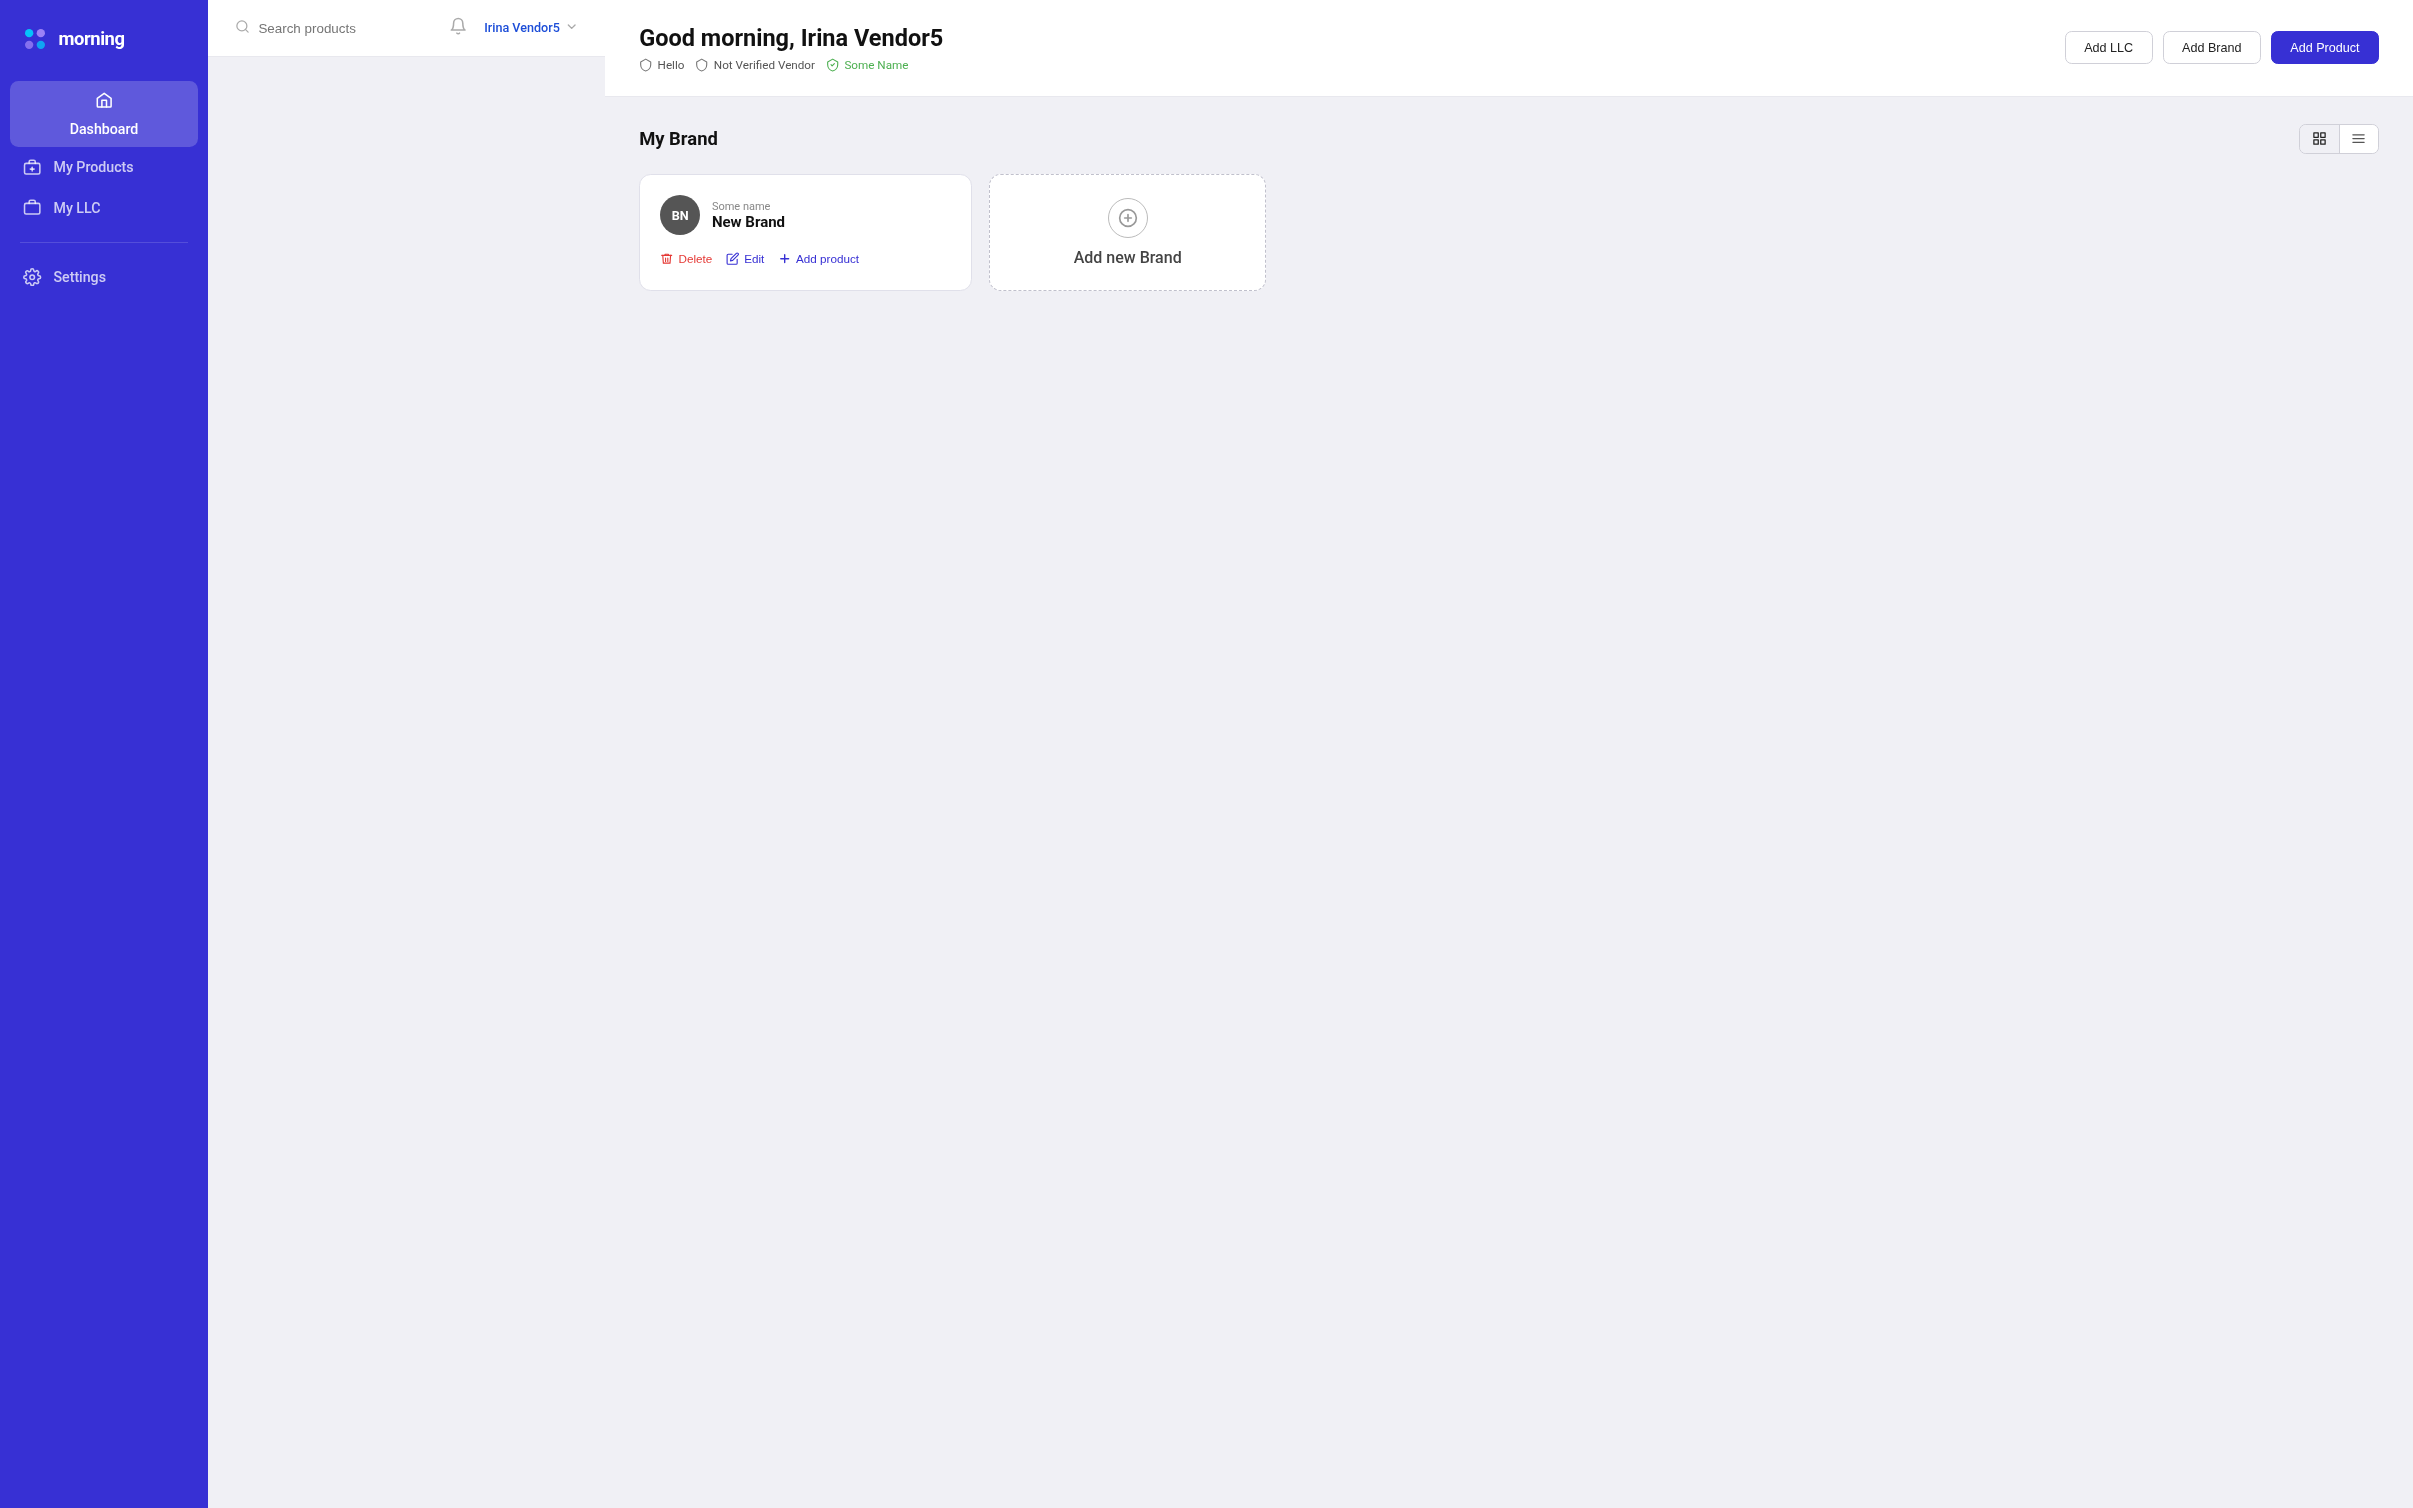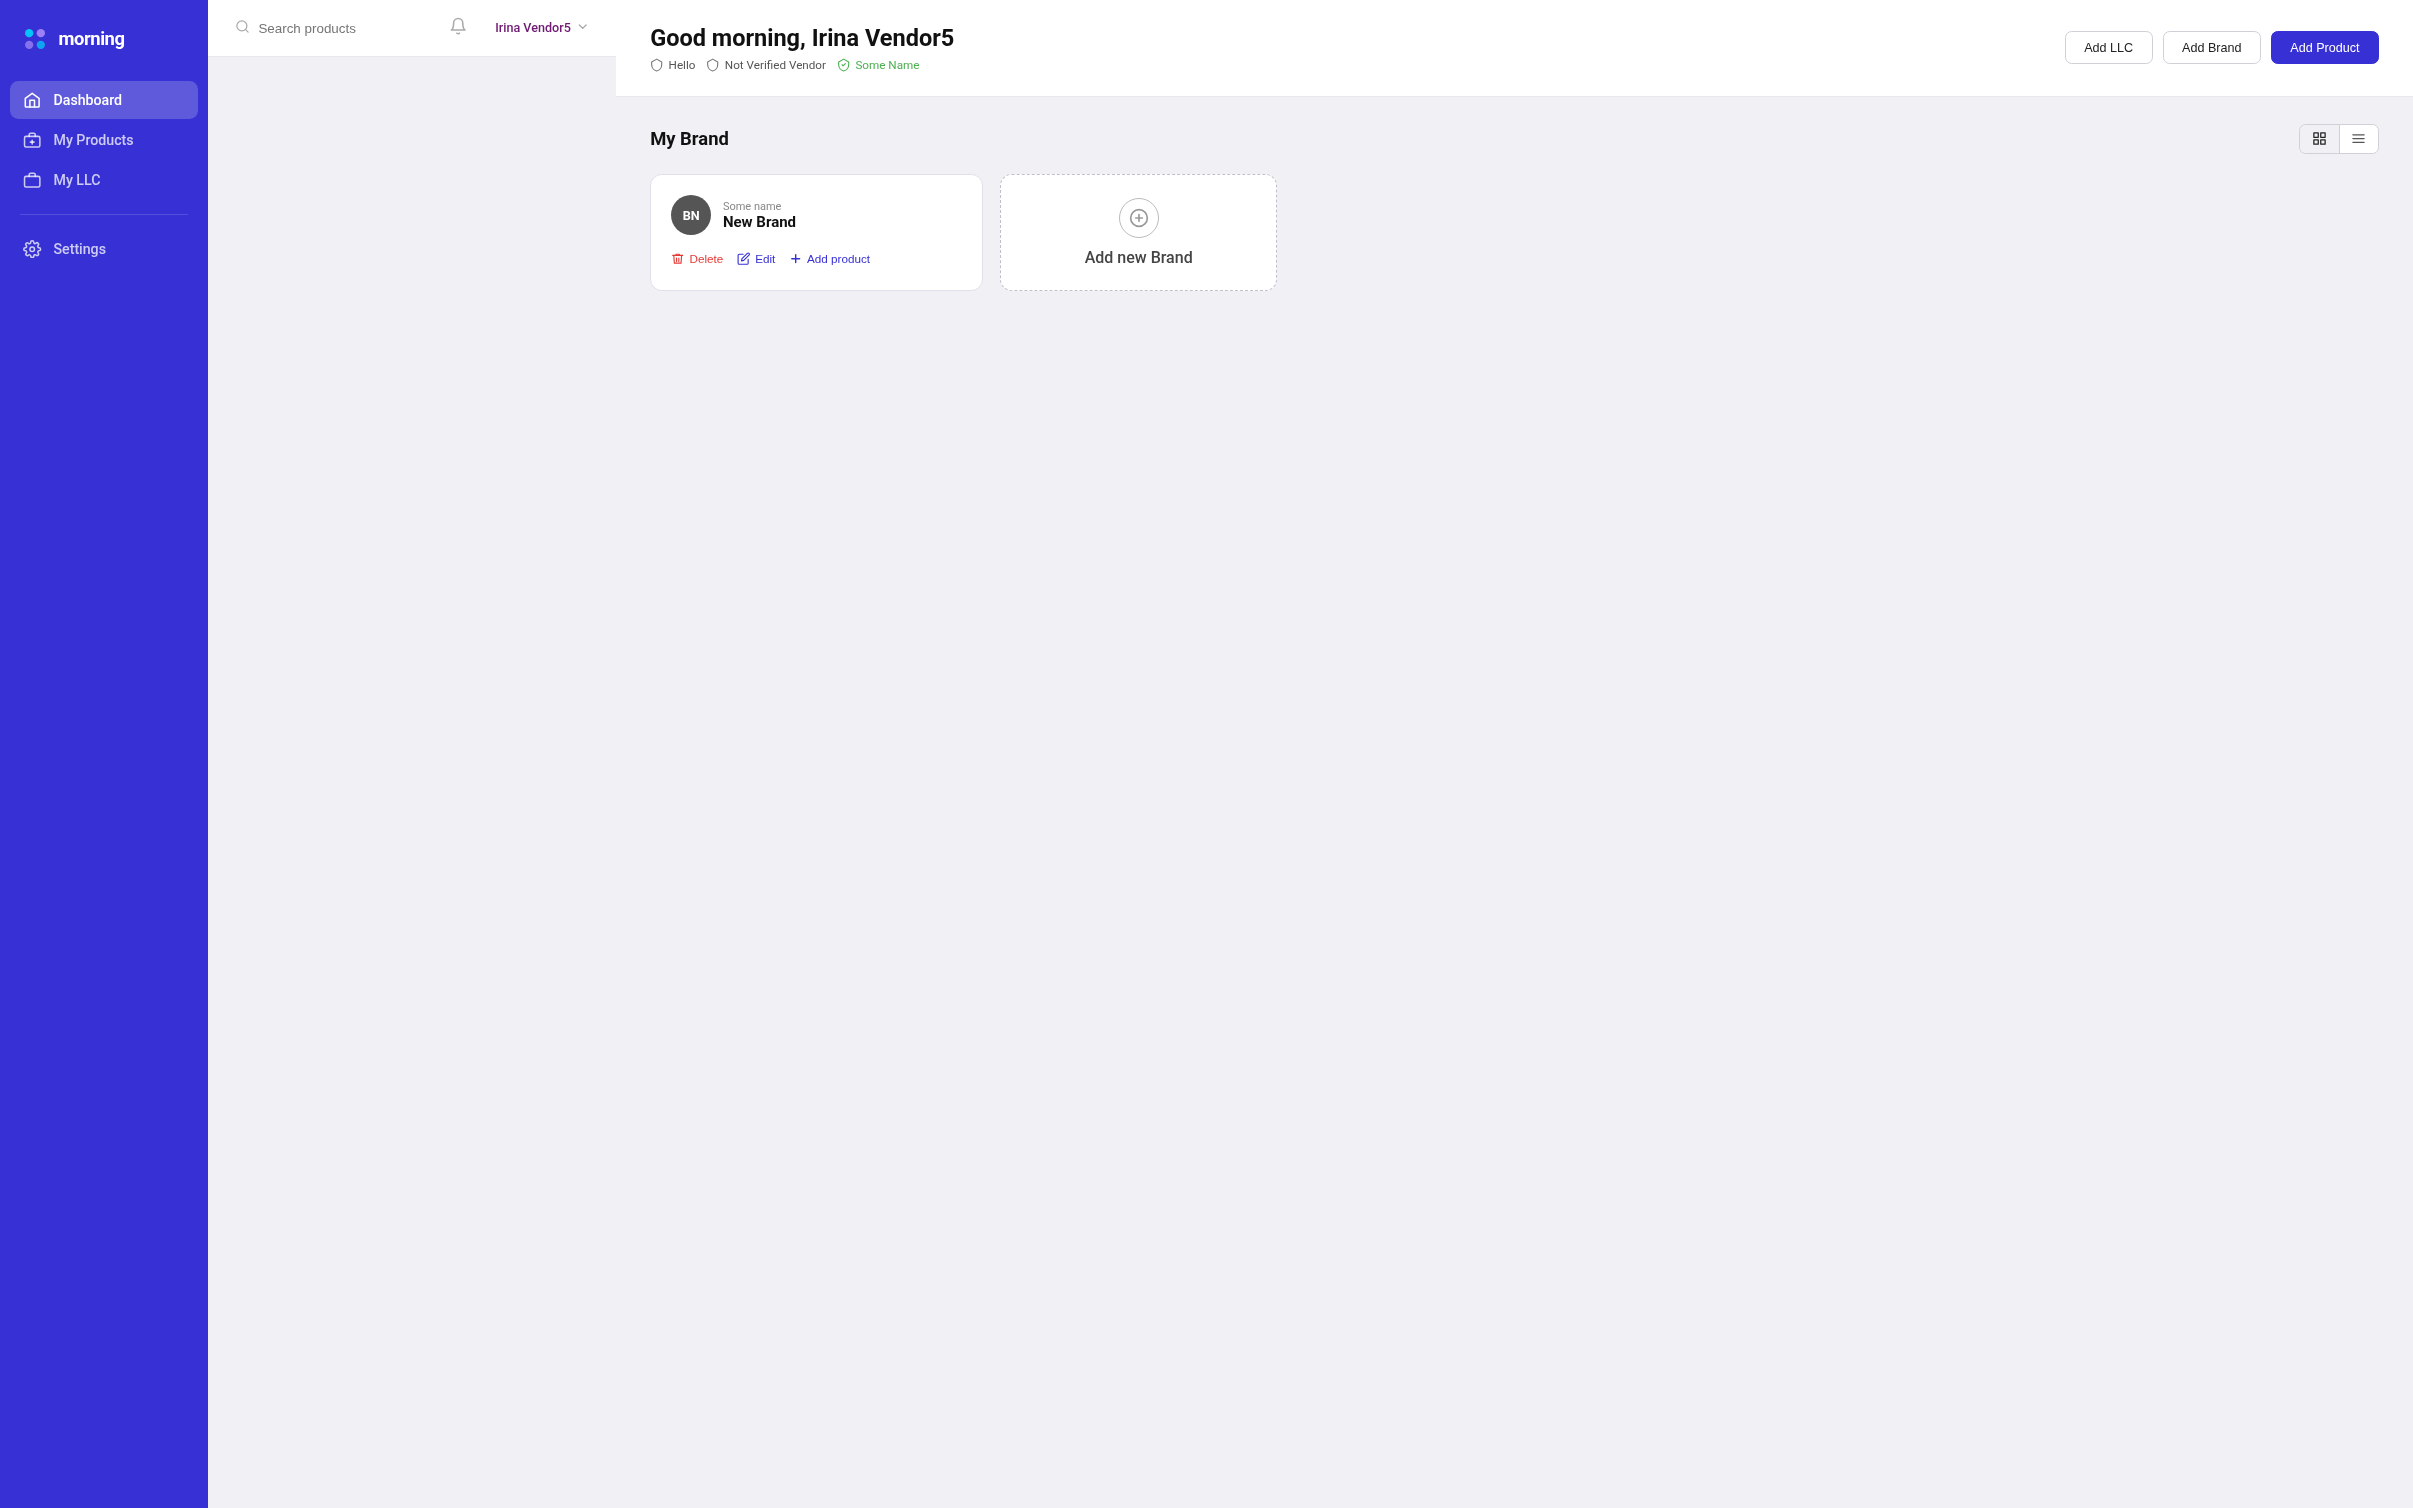--- a/index.html
+++ b/index.html
@@ -45,20 +45,21 @@
       border-radius: 8.4px;
       cursor: pointer;
       color: rgba(255,255,255,0.75);
       font-size: 14.2px;
       font-weight: 500;
       transition: background 0.15s;
     }
     .sidebar-item.active {
       background: rgba(255,255,255,0.2);
       color: white;
+      flex-direction: column;
     }
     .sidebar-item svg {
       width: 18.4px;
       height: 18.4px;
       flex-shrink: 0;
     }
     .sidebar-divider {
       height: 0.8px;
       background: rgba(255,255,255,0.15);
       margin: 13.4px 10px;
@@ -110,22 +111,21 @@
       color: #aaa;
       cursor: pointer;
     }
     .user-info {
       display: flex;
       align-items: center;
       gap: 5px;
       cursor: pointer;
       font-size: 12.6px;
       font-weight: 500;
-      color: #701a75;
-      margin-left: 11px;
+      color: #1d4ed8;
     }
     .chevron-icon {
       color: #aaa;
     }
 
     
     .content {
       flex: 1;
       overflow-y: auto;
       padding: 0;

